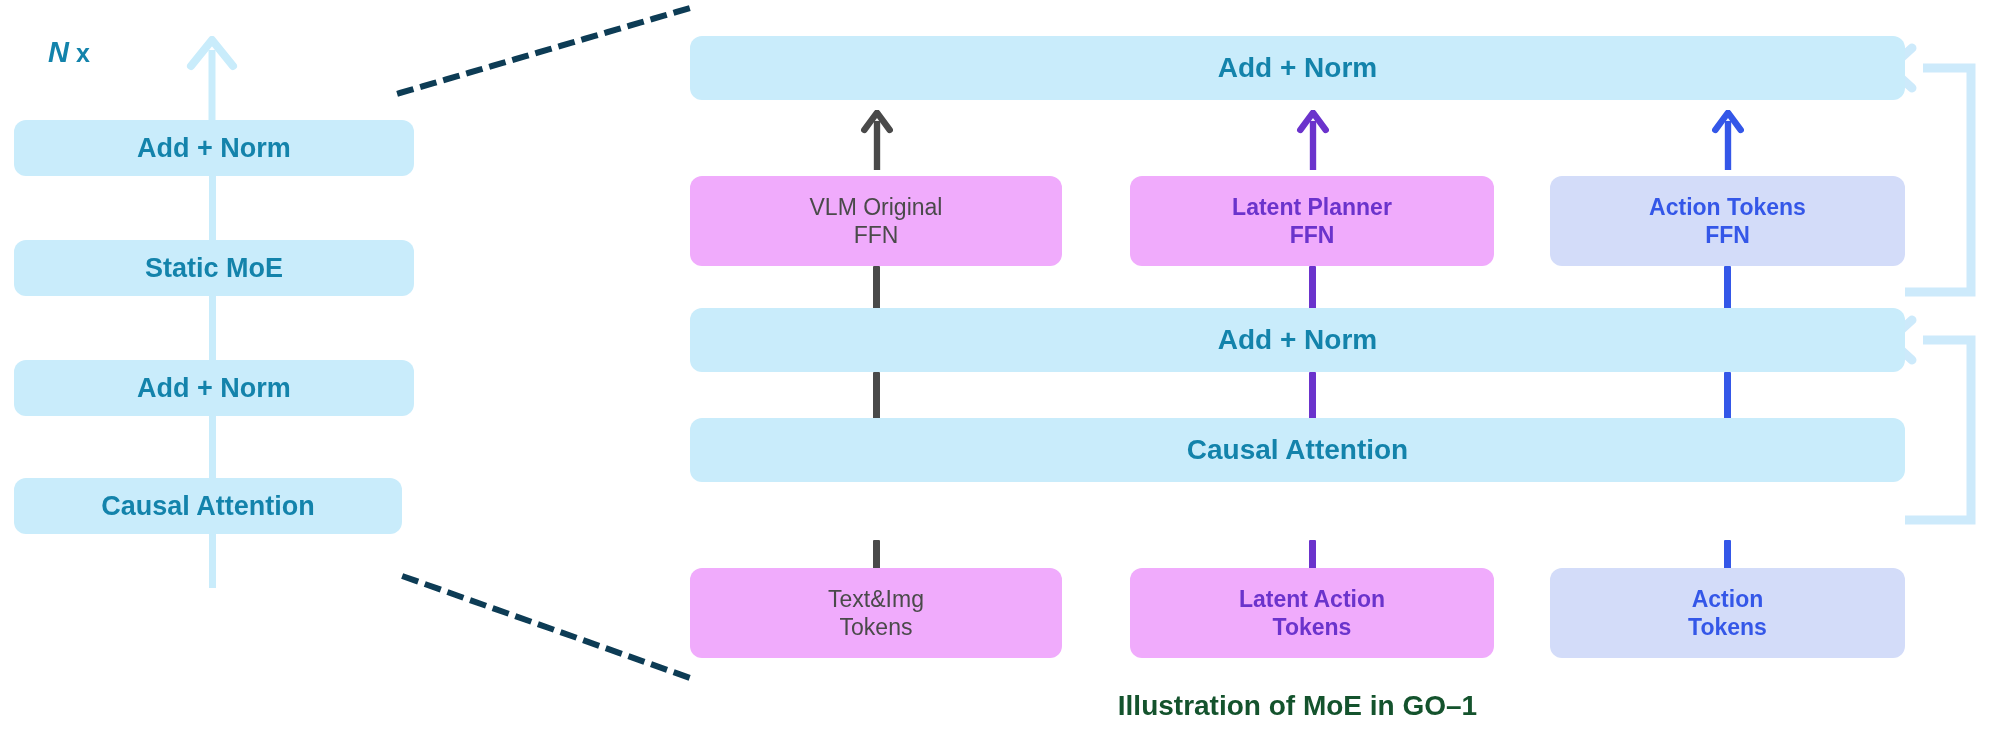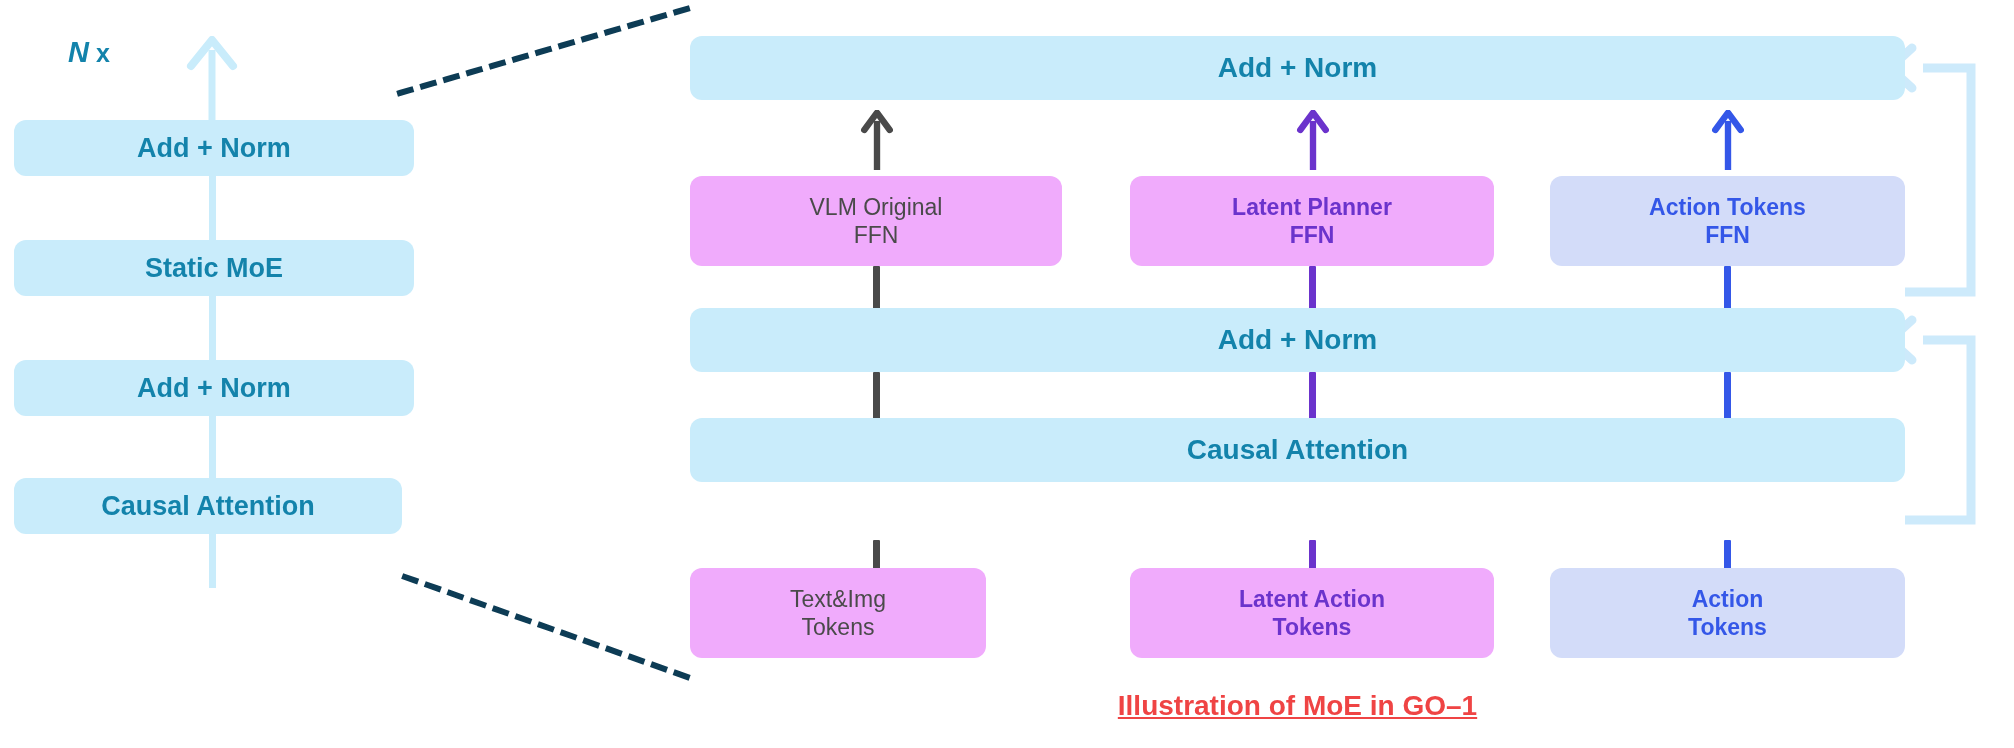--- a/index.html
+++ b/index.html
@@ -45,21 +45,21 @@
     background: #c9ecfb;
   }
   #spine-a { top: 176px; height: 66px; }
   #spine-b { top: 296px; height: 66px; }
   #spine-c { top: 416px; height: 64px; }
   #spine-d { top: 534px; height: 54px; }
 
   #l-uparrow { position: absolute; left: 186px; top: 36px; width: 52px; height: 90px; }
 
   #nx-label {
-    position: absolute; left: 68px; top: 36px;
+    position: absolute; left: 48px; top: 36px;
     font-size: 29px; font-weight: bold; color: #1383ab;
   }
   #nx-label i { font-style: italic; }
   #nx-label span.x { font-style: normal; font-weight: bold; font-size: 25px; }
 
   #l-input-label {
     position: absolute; left: 0; top: 590px; width: 430px;
     text-align: center; font-size: 28px; font-weight: bold; color: #1383ab;
   }
 
@@ -76,35 +76,35 @@
   #r-causalattn  { top: 418px; }
 
   
   .ffn  { top: 176px; height: 90px; font-size: 23px; }
   #ffn-vlm    { left: 0px;   width: 372px; }
   #ffn-latent { left: 440px; width: 364px; }
   #ffn-action { left: 860px; width: 355px; }
 
   
   .tok { top: 568px; height: 90px; font-size: 23px; }
-  #tok-text   { left: 0px;   width: 296px; }
+  #tok-text   { left: 0px;   width: 372px; }
   #tok-latent { left: 440px; width: 364px; }
   #tok-action { left: 860px; width: 355px; }
 
   
   .stem { position: absolute; width: 7px; border-radius: 1px; }
   .stem.k-gray   { background: #4a4a4a; }
   .stem.k-purple { background: #6b33cc; }
   .stem.k-blue   { background: #3457e8; }
 
   .arrow-up { position: absolute; width: 34px; height: 60px; }
 
   #caption {
     position: absolute; left: 690px; top: 690px; width: 1215px;
-    text-align: center; font-size: 28px; font-weight: bold; color: #ef4444; text-decoration: underline;
+    text-align: center; font-size: 28px; font-weight: bold; color: #14532d;
   }
 </style>
 </head>
 <body>
 
 <div id="root">
 
   <div id="left-panel">
 
     <div id="nx-label"><i>N</i><span class="x"> x</span></div>

